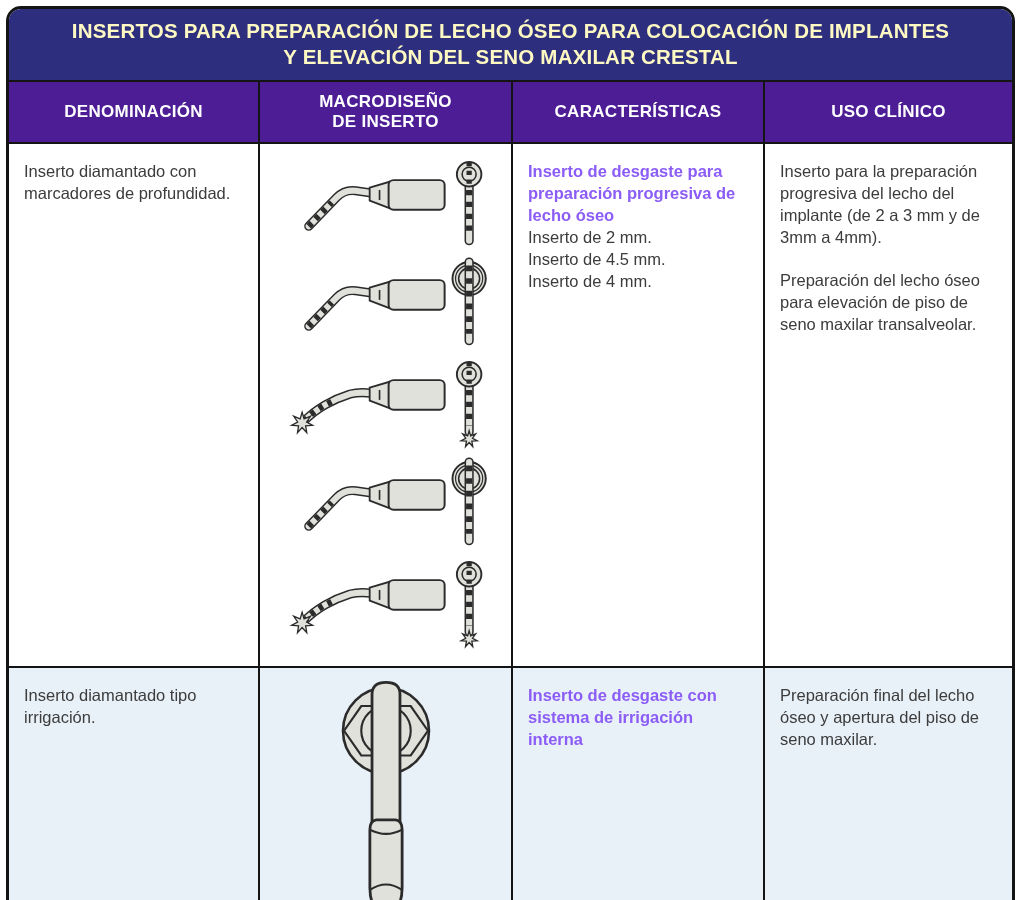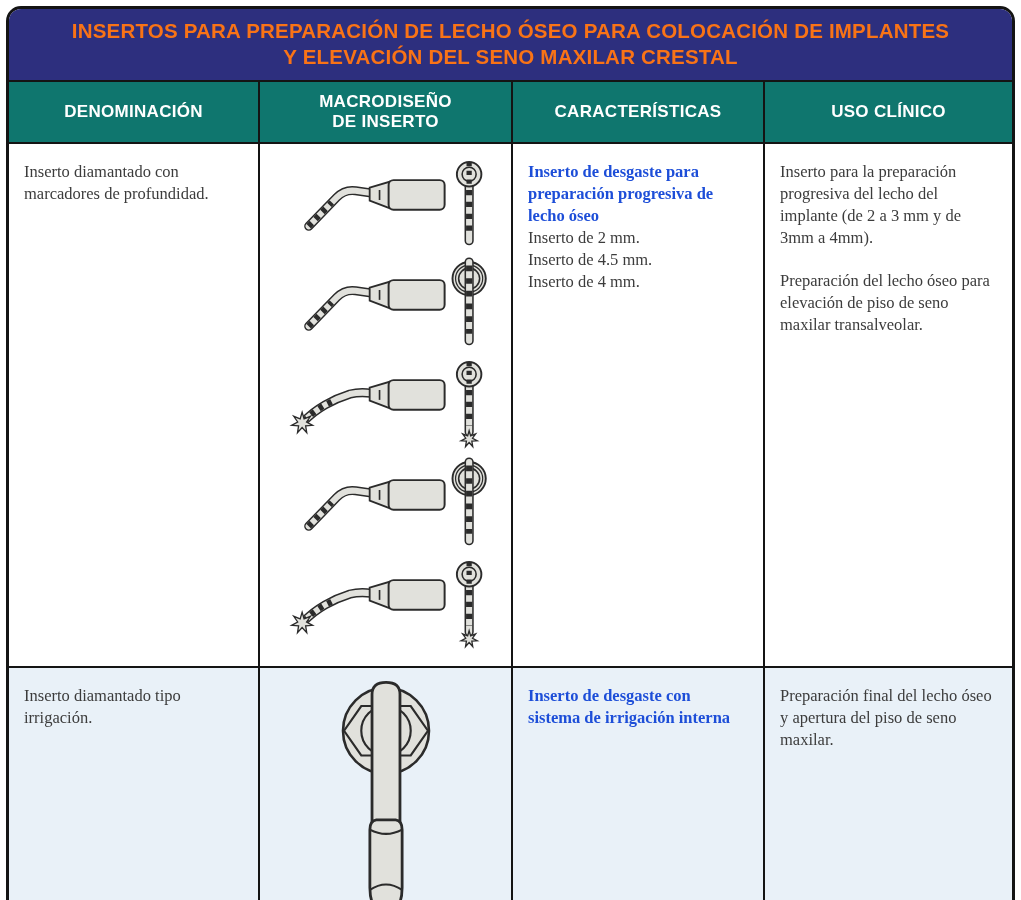--- a/index.html
+++ b/index.html
@@ -2,45 +2,45 @@
 <html lang="es"><head>
 <meta charset="utf-8">
 <style>
   html,body{margin:0;padding:0;background:#ffffff;font-family:"Liberation Sans",sans-serif;}
   .board{
     width:1003px;margin:6px auto 0 6px;
     border:3px solid #141414;border-radius:15px;overflow:hidden;
     background:#ffffff;
   }
   .title-bar{
-    background:#2d2f7e;color:#f97316;text-align:center;
+    background:#2d2f7e;color:#fef9c3;text-align:center;
     padding:9px 14px 10px;font-weight:bold;font-size:20.5px;line-height:1.28;
     letter-spacing:.2px;
   }
   .header-row{
     display:grid;grid-template-columns:249px 253px 252px 1fr;
-    background:#0f766e;border-top:2.5px solid #141414;border-bottom:2.5px solid #141414;
+    background:#4c1d95;border-top:2.5px solid #141414;border-bottom:2.5px solid #141414;
   }
   .header-cell{
     min-height:52px;display:flex;flex-direction:column;justify-content:center;align-items:center;
     color:#ffffff;font-weight:bold;font-size:17px;line-height:1.2;letter-spacing:.3px;
     text-align:center;padding:4px 6px;
   }
   .header-cell + .header-cell{border-left:2.5px solid #141414;}
-  .body-row{display:grid;grid-template-columns:249px 253px 252px 1fr;font-family:Liberation Serif, serif;}
+  .body-row{display:grid;grid-template-columns:249px 253px 252px 1fr;}
   .body-row.alt .cell{background:#e9f1f8;}
   .body-row + .body-row .cell{border-top:2.5px solid #141414;}
   .cell{
     background:#ffffff;padding:17px 17px 14px 15px;color:#3c3c3c;
     font-size:16.5px;line-height:1.33;
   }
   .cell + .cell{border-left:2.5px solid #141414;}
   .cell p{margin:0 0 21px 0;}
   .cell p:last-child{margin-bottom:0;}
-  .bold-lead{font-weight:bold;color:#1d4ed8;}
+  .bold-lead{font-weight:bold;color:#8b5cf6;}
   .row1{min-height:500px;}
   .row2{min-height:278px;}
   .illus-cell{display:flex;flex-direction:column;justify-content:space-around;
     align-items:stretch;padding:10px 22px 12px 24px;}
   .pair{display:flex;align-items:center;justify-content:space-between;}
   .osteotome-cell{display:flex;align-items:center;justify-content:center;padding:8px;}
 </style>
 </head>
 <body>
 

